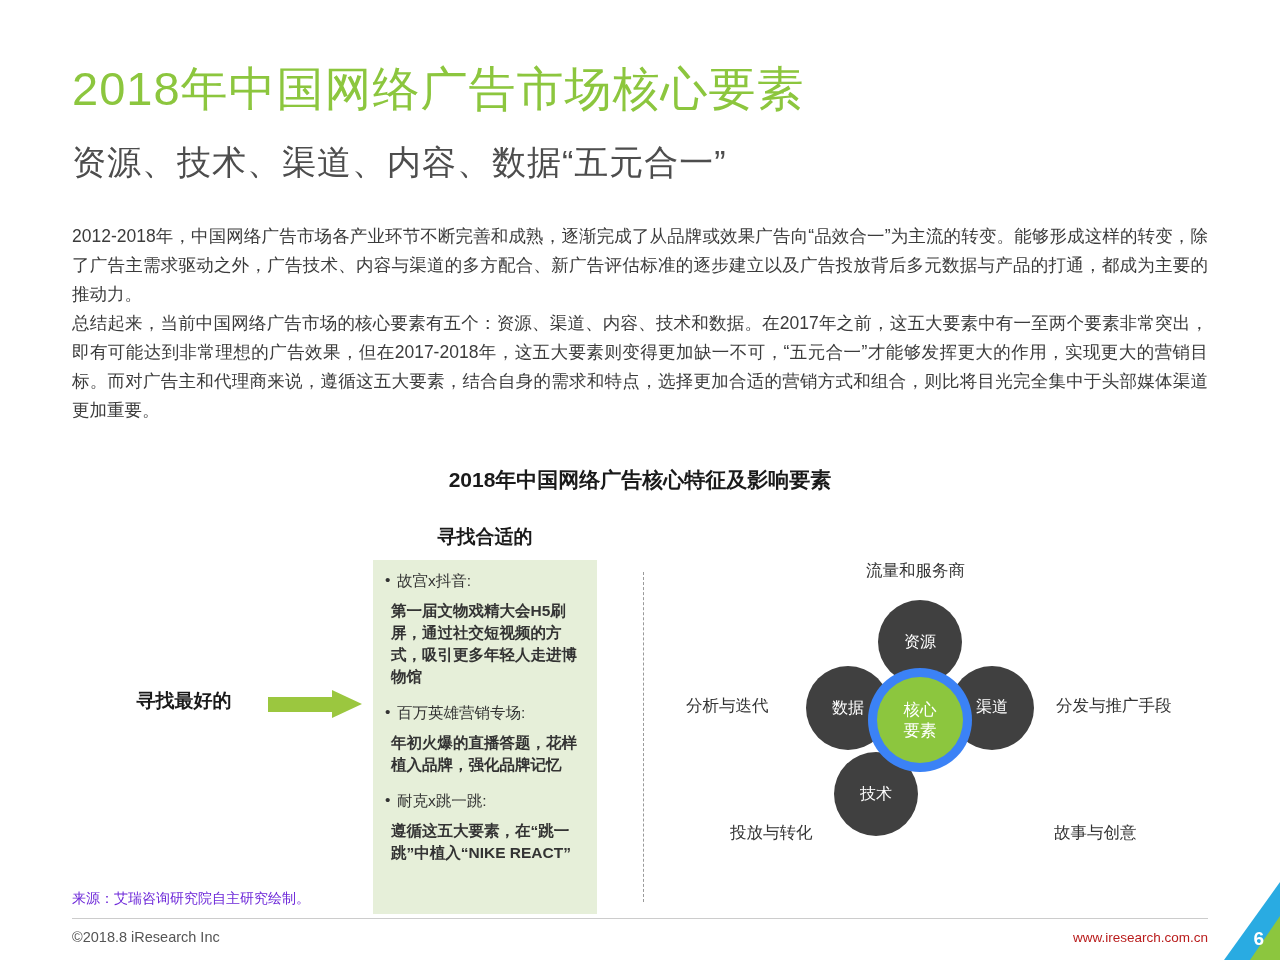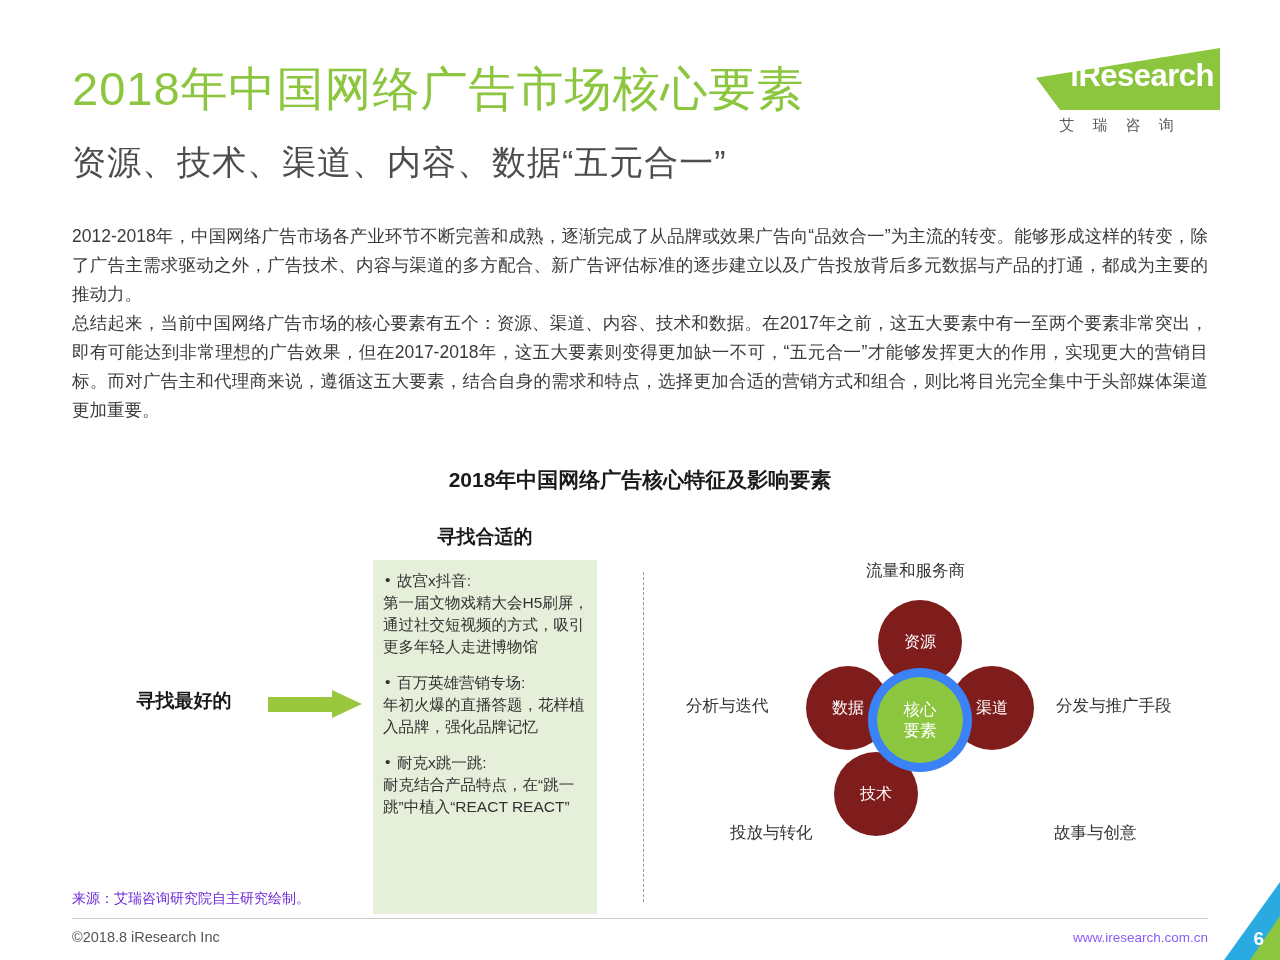--- a/index.html
+++ b/index.html
@@ -180,21 +180,22 @@
     padding-left: 14px;
     position: relative;
   }
   .case-head:before {
     content: "•";
     position: absolute;
     left: 2px;
     top: -1px;
   }
   .case-body {
-    margin: 0;
+    margin: 8px;
+    font-weight: bold;
   }
 
   
   .dash-divider {
     position: absolute;
     left: 643px;
     top: 572px;
     width: 0;
     height: 330px;
     border-left: 1px dashed #9a9a9a;
@@ -206,32 +207,32 @@
     left: 800px;
     top: 600px;
     width: 240px;
     height: 240px;
   }
   .petal {
     position: absolute;
     width: 84px;
     height: 84px;
     border-radius: 50%;
-    background: #7f1d1d;
+    background: #404040;
     color: #ffffff;
     font-size: 16px;
     display: flex;
     align-items: center;
     justify-content: center;
     text-align: center;
     line-height: 20px;
   }
   .petal.top    { left: 78px;  top: 0px; }
   .petal.left   { left: 6px;   top: 66px; }
-  .petal.right  { left: 150px; top: 66px; }
+  .petal.right  { left: 150px; top: 66px; font-family: Liberation Mono, monospace; }
   .petal.bleft  { left: 34px;  top: 152px; }
   .petal.bright { left: 122px; top: 152px; }
 
   .core-ring {
     position: absolute;
     left: 68px;
     top: 68px;
     width: 104px;
     height: 104px;
     border-radius: 50%;
@@ -287,21 +288,21 @@
     left: 72px;
     top: 929px;
     font-size: 14.5px;
     color: #555555;
   }
   .site-url {
     position: absolute;
     right: 72px;
     top: 930px;
     font-size: 13.5px;
-    color: #8b5cf6;
+    color: #b91c1c;
   }
   .corner {
     position: absolute;
     right: 0;
     bottom: 0;
     width: 72px;
     height: 100px;
     overflow: hidden;
   }
   .corner .tri-blue {
@@ -329,27 +330,20 @@
     font-size: 19px;
     color: #ffffff;
     font-weight: bold;
   }
 </style>
 </head>
 <body>
 
 <div class="page">
 
-  <div class="logo-block">
-    <div class="logo-badge">
-      <div class="logo-swoosh"></div>
-      <div class="logo-text"><span class="i">i</span><span>Research</span></div>
-    </div>
-    <div class="logo-sub">艾 瑞 咨 询</div>
-  </div>
 
   <div class="title-main">2018年中国网络广告市场核心要素</div>
   <div class="title-sub">资源、技术、渠道、内容、数据“五元合一”</div>
 
   <div class="body-copy">
     <p>2012-2018年，中国网络广告市场各产业环节不断完善和成熟，逐渐完成了从品牌或效果广告向“品效合一”为主流的转变。能够形成这样的转变，除了广告主需求驱动之外，广告技术、内容与渠道的多方配合、新广告评估标准的逐步建立以及广告投放背后多元数据与产品的打通，都成为主要的推动力。</p>
     <p>总结起来，当前中国网络广告市场的核心要素有五个：资源、渠道、内容、技术和数据。在2017年之前，这五大要素中有一至两个要素非常突出，即有可能达到非常理想的广告效果，但在2017-2018年，这五大要素则变得更加缺一不可，“五元合一”才能够发挥更大的作用，实现更大的营销目标。而对广告主和代理商来说，遵循这五大要素，结合自身的需求和特点，选择更加合适的营销方式和组合，则比将目光完全集中于头部媒体渠道更加重要。</p>
   </div>
 
   <div class="fig-title">2018年中国网络广告核心特征及影响要素</div>
@@ -366,21 +360,21 @@
     <div class="case-item">
       <div class="case-head">故宫x抖音:</div>
       <div class="case-body">第一届文物戏精大会H5刷屏，通过社交短视频的方式，吸引更多年轻人走进博物馆</div>
     </div>
     <div class="case-item">
       <div class="case-head">百万英雄营销专场:</div>
       <div class="case-body">年初火爆的直播答题，花样植入品牌，强化品牌记忆</div>
     </div>
     <div class="case-item">
       <div class="case-head">耐克x跳一跳:</div>
-      <div class="case-body">耐克结合产品特点，在“跳一跳”中植入“REACT REACT”</div>
+      <div class="case-body">遵循这五大要素，在“跳一跳”中植入“NIKE REACT”</div>
     </div>
   </div>
 
   <div class="dash-divider"></div>
 
   <div class="flower">
     <div class="petal top">资源</div>
     <div class="petal left">数据</div>
     <div class="petal right">渠道</div>
     <div class="petal bleft">技术</div>

